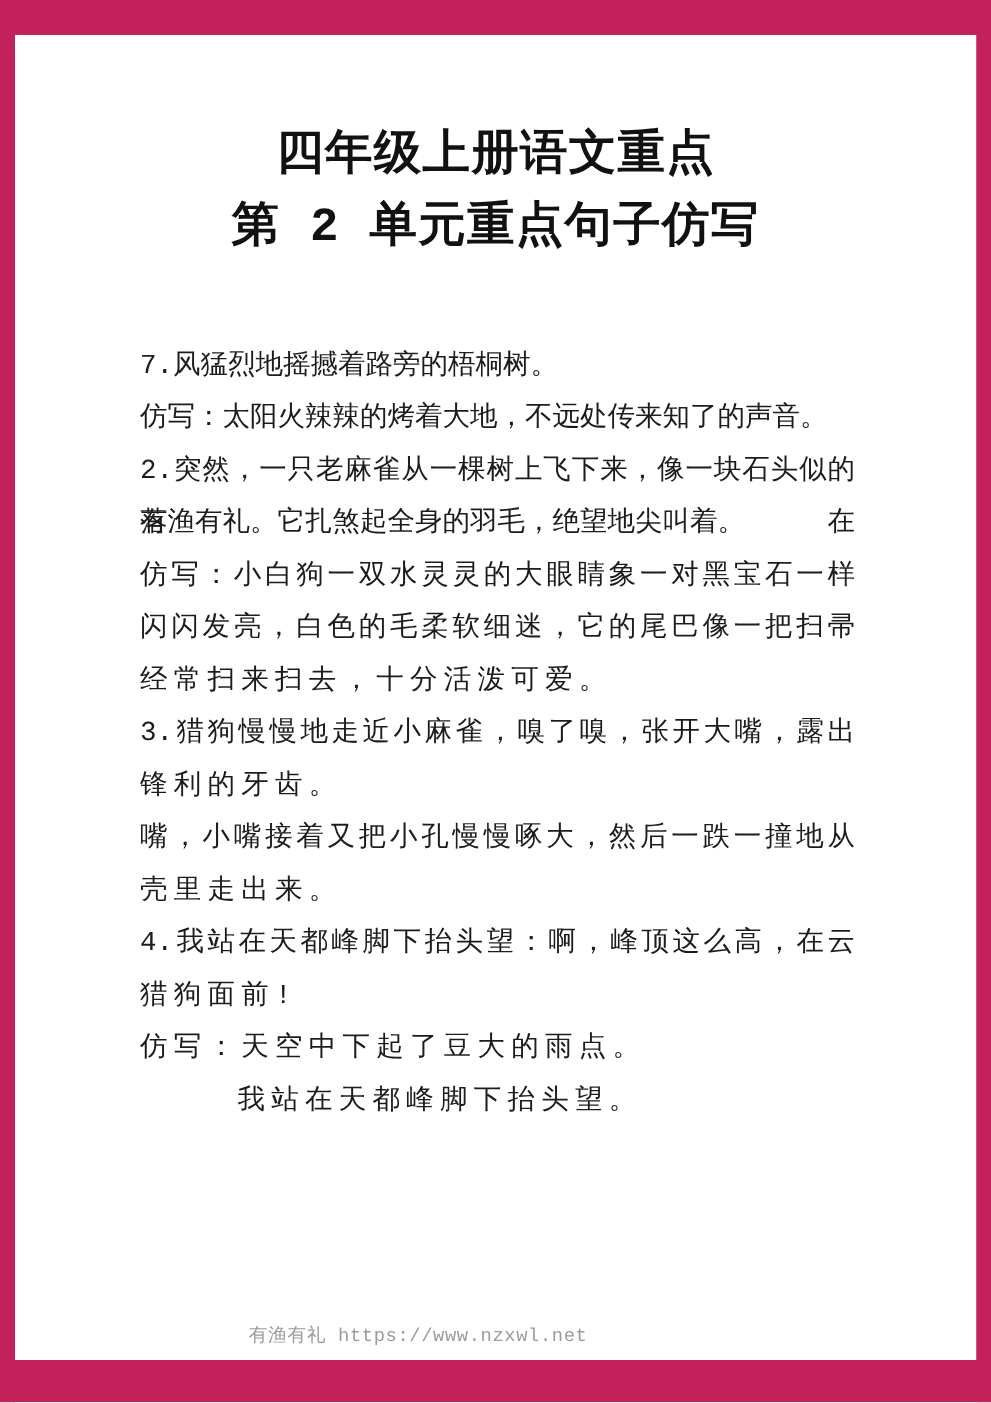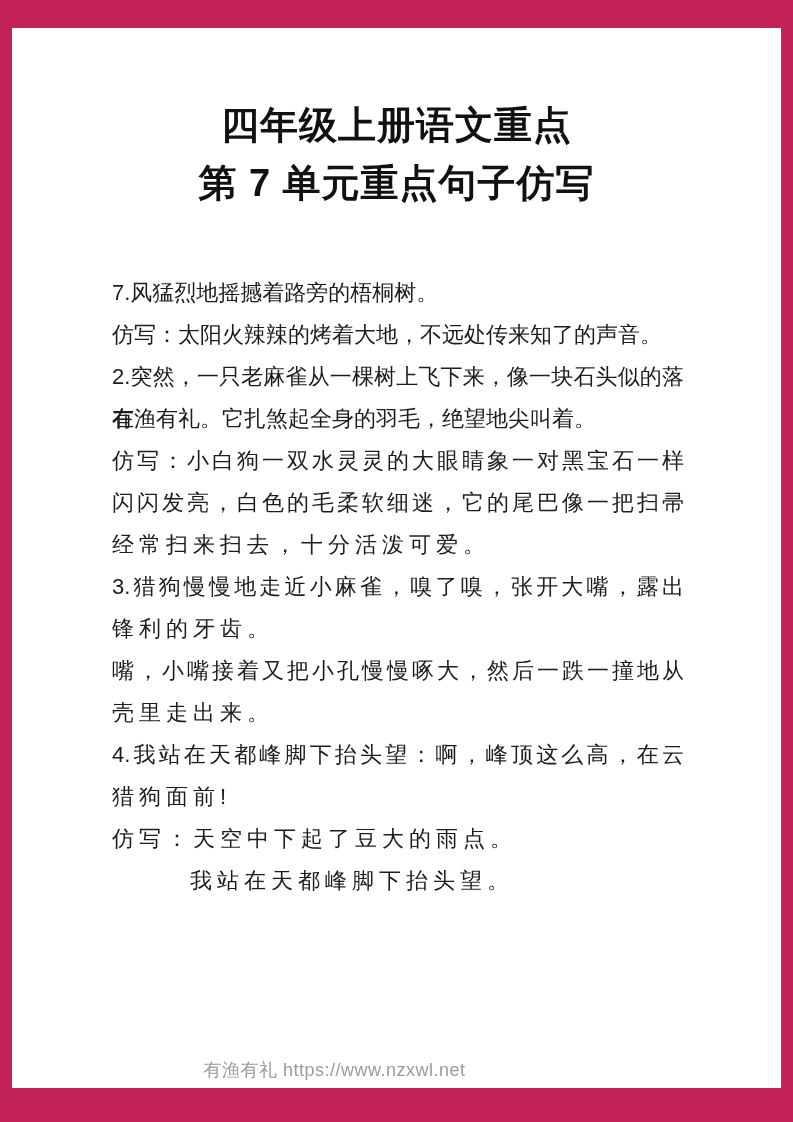--- a/index.html
+++ b/index.html
@@ -1,21 +1,21 @@
 <!DOCTYPE html>
 <html><head>
 <meta charset="utf-8">
 <style>
   html,body{margin:0;padding:0;background:#ffffff;}
   .canvas{
     position:relative;
     width:793px;height:1122px;
     background:#ffffff;
     overflow:hidden;
-    font-family:Liberation Sans, sans-serif;
+    font-family:Liberation Mono, monospace;
   }
   
   .frame{position:absolute;z-index:5;}
   .frame-top{left:0;top:0;width:793px;height:28px;}
   .frame-bottom{left:0;bottom:0;width:793px;height:34px;}
   .frame-left{left:0;top:0;width:12px;height:1122px;}
   .frame-right{right:0;top:0;width:12px;height:1122px;}
 
   .title-block{
     position:absolute;left:0;top:96px;width:793px;
@@ -36,36 +36,36 @@
     text-align:justify;
     text-align-last:justify;
     text-justify:inter-ideograph;
   }
   .line.sp{letter-spacing:5px;}
   .line.indent{padding-left:78px;}
 
   .watermark{
     position:absolute;left:0;top:1058px;width:669px;
     text-align:center;color:#9b9b9b;
-    font-size:18px;line-height:24px;letter-spacing:0.5px;
+    font-size:15px;line-height:24px;letter-spacing:0.5px;
   }
 </style>
 </head>
 <body>
 
 <div class="canvas">
 
   <div class="frame frame-top" style="background-color: rgb(194, 33, 90);"></div>
   <div class="frame frame-bottom" style="background-color: rgb(194, 33, 90);"></div>
   <div class="frame frame-left" style="background-color: rgb(194, 33, 90);"></div>
   <div class="frame frame-right" style="background-color: rgb(194, 33, 90);"></div>
 
   <div class="title-block">
     <div>四年级上册语文重点</div>
-    <div>第 7 单元重点句子仿写</div>
+    <div>第 2 单元重点句子仿写</div>
   </div>
 
   <div class="body-block">
     <div class="line">7.风猛烈地摇撼着路旁的梧桐树。</div>
     <div class="line">仿写：太阳火辣辣的烤着大地，不远处传来知了的声音。</div>
     <div class="line stretch">2.突然，一只老麻雀从一棵树上飞下来，像一块石头似的落在</div>
     <div class="line">有渔有礼。它扎煞起全身的羽毛，绝望地尖叫着。</div>
     <div class="line stretch">仿写：小白狗一双水灵灵的大眼睛象一对黑宝石一样</div>
     <div class="line stretch">闪闪发亮，白色的毛柔软细迷，它的尾巴像一把扫帚</div>
     <div class="line sp">经常扫来扫去，十分活泼可爱。</div>

